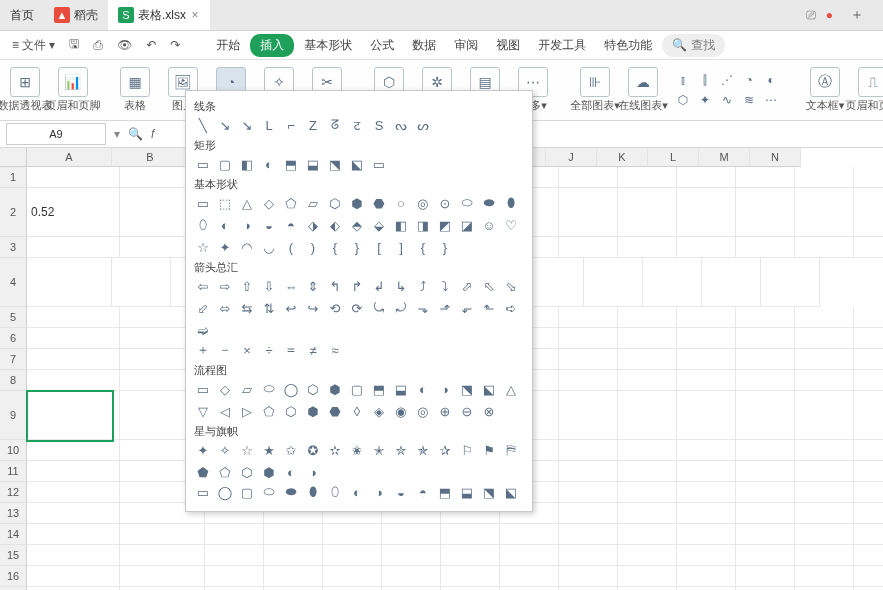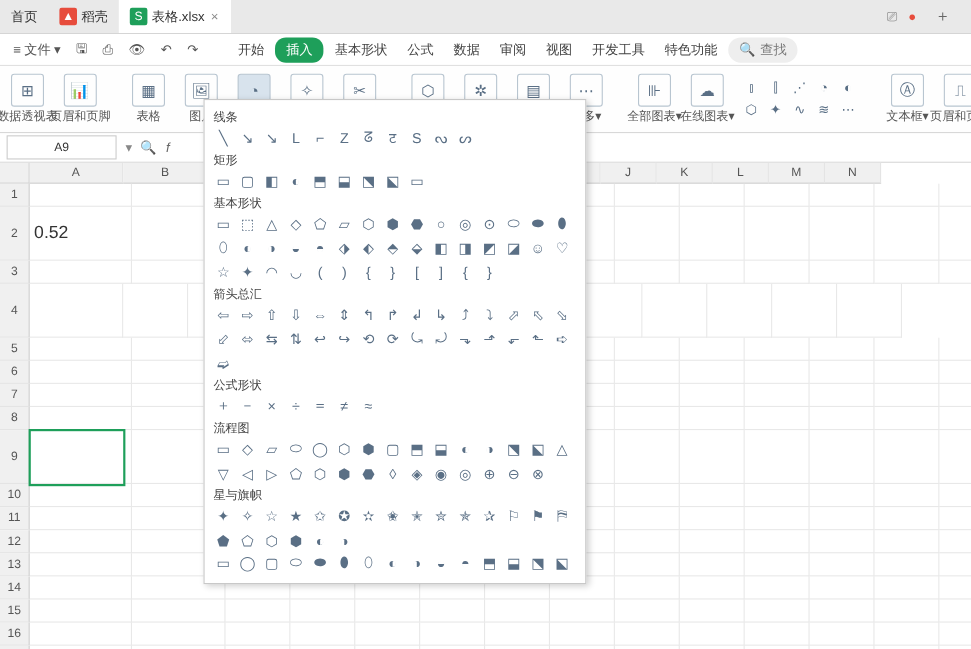--- a/index.html
+++ b/index.html
@@ -33,21 +33,21 @@
 .sheet{position:relative;display:flex}
 .rowhdrs{display:flex;flex-direction:column}
 .corner{width:26px;height:18px;background:#f0f0f0;border-right:1px solid #d0d0d0;border-bottom:1px solid #d0d0d0}
 .rh{width:26px;height:20px;background:#f0f0f0;border-right:1px solid #d0d0d0;border-bottom:1px solid #e4e4e4;display:flex;align-items:center;justify-content:center;color:#555;font-size:11px}
 .rh.tall{height:48px}
 .colhdrs{display:flex}
 .ch{height:18px;background:#f0f0f0;border-right:1px solid #e4e4e4;border-bottom:1px solid #d0d0d0;display:flex;align-items:center;justify-content:center;color:#555;font-size:11px}
 .gridbody{position:relative}
 .row{display:flex}
 .cell{border-right:1px solid #e8e8e8;border-bottom:1px solid #e8e8e8;height:20px;font-size:13px;display:flex;align-items:center;padding:0 4px}
-.cell.tall{height:48px;font-size:16px}
+.cell.tall{height:48px;font-size:12px}
 .selcell{position:absolute;border:2px solid #1e9f5a;pointer-events:none}
 
 .shapes{position:absolute;top:90px;left:185px;width:330px;background:#fff;border:1px solid #c8c8c8;box-shadow:2px 2px 6px rgba(0,0,0,.2);z-index:50;padding:4px 8px 8px 8px;max-height:490px;overflow:hidden}
 .shdr{font-size:11px;color:#444;margin:4px 0 2px 0}
 .srow2{display:flex;flex-wrap:wrap;gap:4px;margin-bottom:2px}
 .sic2{width:18px;height:18px;display:flex;align-items:center;justify-content:center;color:#5a6f85;font-size:13px;border-radius:2px}
 </style>
 </head>
 <body>
 
@@ -598,21 +598,20 @@
       <div class="sic2">⟳</div>
       <div class="sic2">⤿</div>
       <div class="sic2">⤾</div>
       <div class="sic2">⬎</div>
       <div class="sic2">⬏</div>
       <div class="sic2">⬐</div>
       <div class="sic2">⬑</div>
       <div class="sic2">➪</div>
       <div class="sic2">➫</div>
     </div>
-  <div class="shdr">公式形状</div>
   <div class="srow2" id="s-eqs">
       <div class="sic2">＋</div>
       <div class="sic2">－</div>
       <div class="sic2">×</div>
       <div class="sic2">÷</div>
       <div class="sic2">＝</div>
       <div class="sic2">≠</div>
       <div class="sic2">≈</div>
     </div>
   <div class="shdr">流程图</div>

